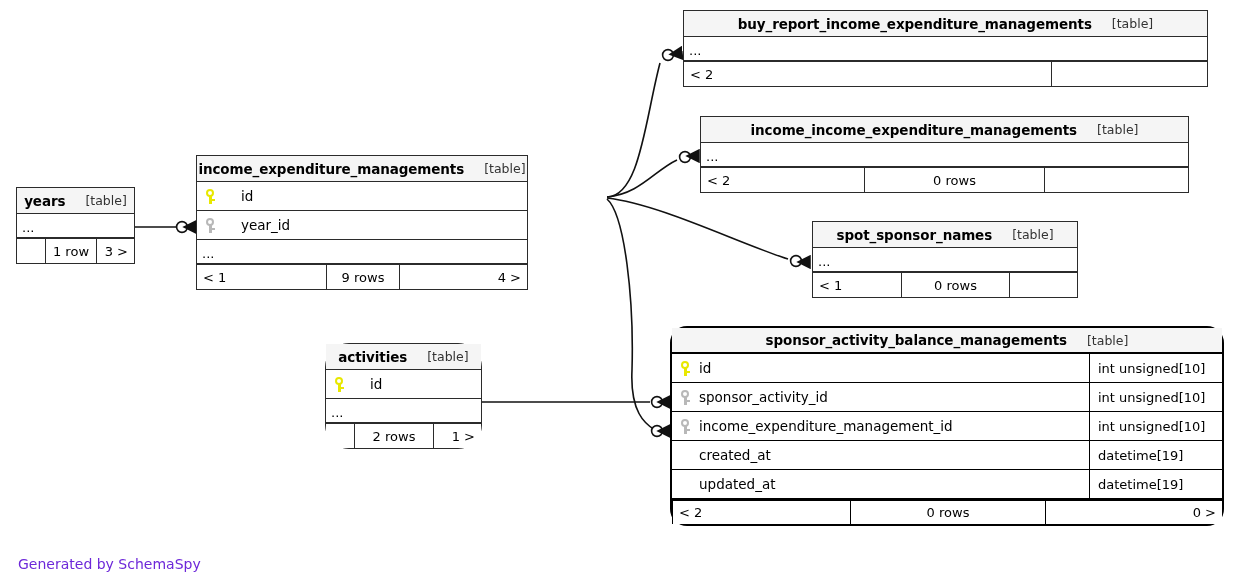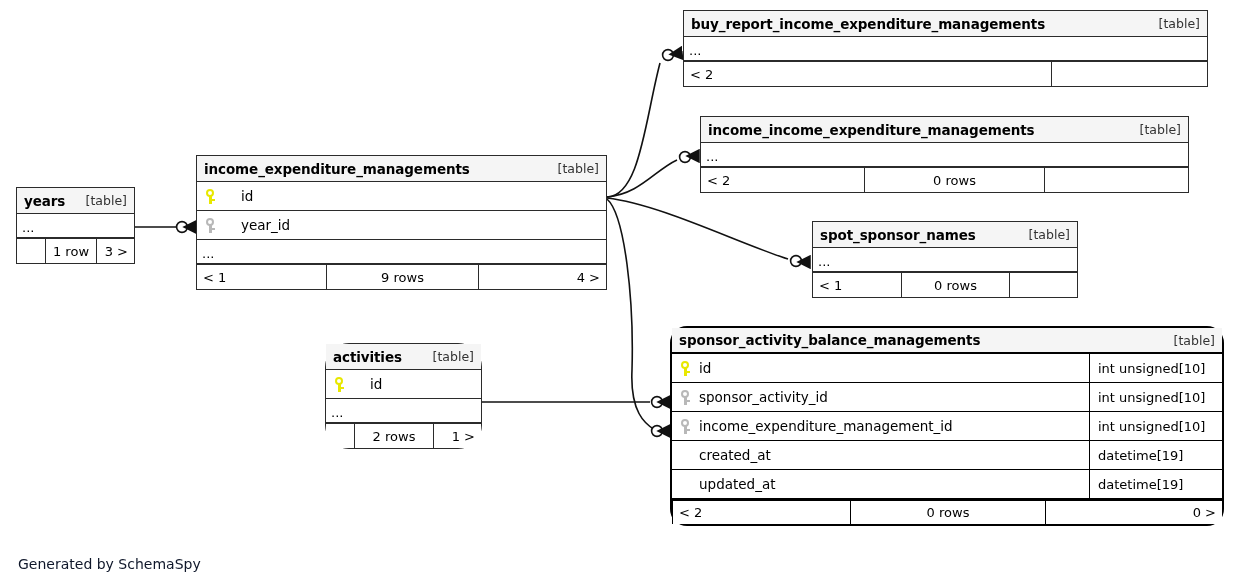--- a/index.html
+++ b/index.html
@@ -33,21 +33,21 @@
     flex-direction: column;
   }
   .tbl.focal { border: 2px solid #000000; }
 
   .tbl-head {
     box-sizing: border-box;
     background: #f5f5f5;
     border-bottom: 1px solid #2b2b2b;
     display: flex;
     align-items: center;
-    justify-content: space-between;
+    justify-content: center;
     padding: 0 7px;
     height: 26px;
     white-space: nowrap;
     gap: 8px;
   }
   .tbl.focal > .tbl-head { border-bottom: 2px solid #000000; }
   .tbl-name {
     font-weight: bold;
     font-size: 13.5px;
     color: #000000;
@@ -172,21 +172,21 @@
   .foot-cell.left   { justify-content: flex-start; }
   .foot-cell.center { justify-content: center; }
   .foot-cell.right  { justify-content: flex-end; }
 
   
   #caption {
     position: absolute;
     left: 18px;
     top: 556px;
     font-size: 14px;
-    color: #0f172a;
+    color: #6d28d9;
     font-family: "DejaVu Sans", sans-serif;
     white-space: nowrap;
   }
 </style>
 </head>
 <body>
 
 <div id="canvas">
 
   <svg id="edges" viewBox="0 0 1239 587" xmlns="http://www.w3.org/2000/svg">
@@ -231,21 +231,21 @@
     <div class="ell-row">
       <span>...</span>
     </div>
     <div class="foot-row">
       <div class="foot-cell left" style="width:28px;"></div>
       <div class="foot-cell center" style="flex:1;">1 row</div>
       <div class="foot-cell right" style="width:38px;">3 &gt;</div>
     </div>
   </div>
 
-  <div class="tbl" style="left:196px; top:155px; width:411px;">
+  <div class="tbl" style="left:196px; top:155px; width:332px;">
     <div class="tbl-head">
       <span class="tbl-name">income_expenditure_managements</span>
       <span class="tbl-kind">[table]</span>
     </div>
 
     <div class="col-row">
       <div class="col-main">
         <span class="keyicon pk">
             <i class="bow"></i>
             <i class="shaft"></i>

